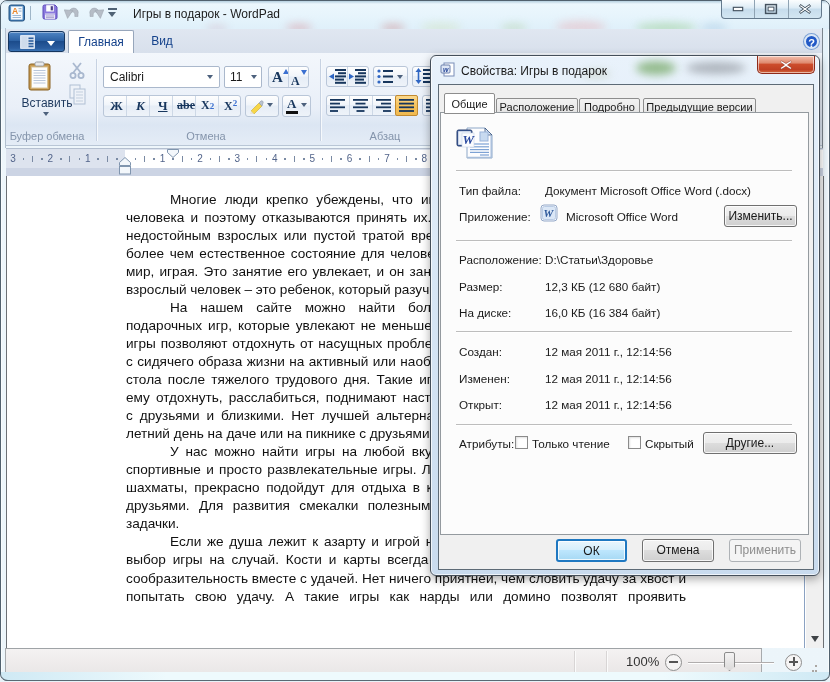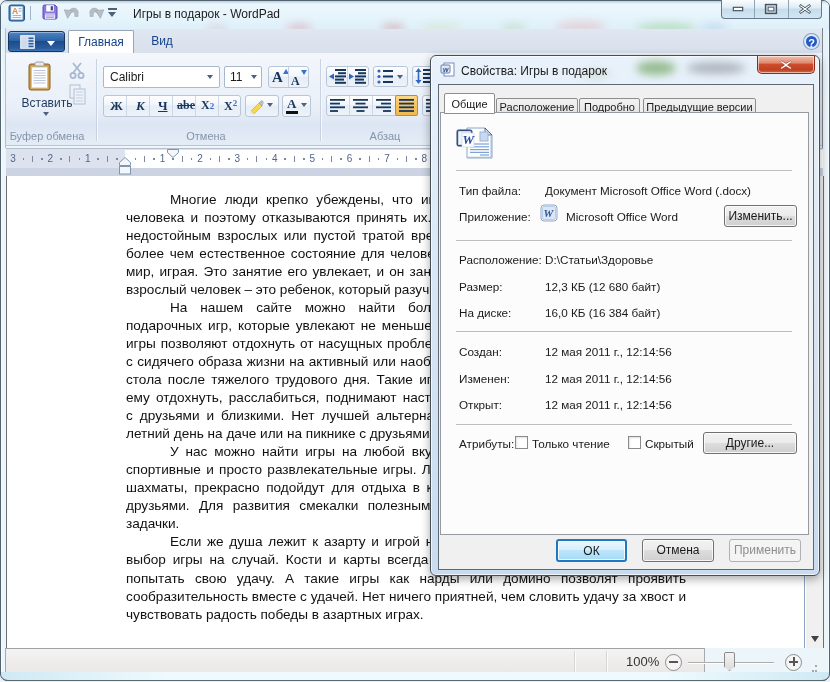--- a/index.html
+++ b/index.html
@@ -55,21 +55,21 @@
 #docview{position:absolute;left:6px;top:176px;width:818px;height:472px;background:#fff;border-left:1px solid #6c7075;border-right:1px solid #6c7075;}
 #page-edge{position:absolute;left:797px;top:0;width:1px;height:472px;background:#8ba2c2;}
 #scrollbar{position:absolute;left:799px;top:0;width:17px;height:472px;background:#f0f0f0;}
 #sbtn{position:absolute;left:0px;top:453px;width:17px;height:18px;}
 #sbtn:before{content:"";position:absolute;left:4.5px;top:7px;border-left:4.5px solid transparent;border-right:4.5px solid transparent;border-top:6px solid #3f4347;}
 #text{position:absolute;left:119px;top:14.5px;width:560px;font-size:13.6px;line-height:18.06px;color:#111;}
 #text div{white-space:nowrap;}
 #text div.j{white-space:normal;text-align:justify;text-align-last:justify;height:18.06px;overflow:hidden;}
 .ind{padding-left:44px;}
 
-#statusbar{position:absolute;left:5px;top:648px;width:700px;height:25px;border-right:1px solid #a7aaad;border-left:1px solid #a7aaad;
+#statusbar{position:absolute;left:5px;top:648px;width:757px;height:25px;border-right:1px solid #a7aaad;border-left:1px solid #a7aaad;
  background:linear-gradient(#f4f2f2 0,#eae7e7 100%);border-top:1px solid #9fa3a6;}
 .ssep{position:absolute;top:2px;height:21px;width:1px;background:#d8d5d5;box-shadow:1px 0 0 #fbfbfb;}
 .zbtn{position:absolute;top:5px;width:17px;height:17px;border-radius:50%;border:1px solid #8e8e8e;background:#f6f5f5;color:#555;}
 #bottomglass{position:absolute;left:1px;top:672px;width:828px;height:9px;border-radius:0 0 7px 7px;border-bottom:1px solid #5a6a74;
  background:linear-gradient(90deg,#cfe9f4 0,#eefafd 20%,#eefafd 80%,#cfe9f4 100%);}
 
 #dialog{position:absolute;left:430px;top:55px;width:390px;height:521px;border-radius:6px;
  border:1px solid #454f5a;
  background:linear-gradient(#e9f2fb 0,#d7e6f5 45%,#c9dbee 100%);
  box-shadow:0 3px 10px rgba(0,0,0,.35), inset 0 0 0 1px rgba(255,255,255,.7);}
@@ -474,23 +474,22 @@
       <div class="j">ему отдохнуть, расслабиться, поднимают настроение и сближают его очень время и</div>
       <div class="j">с друзьями и близкими. Нет лучшей альтернативы провести выходной или очень и</div>
       <div class="">летний день на даче или на пикнике с друзьями за игрой.</div>
       <div class="j ind">У нас можно найти игры на любой вкус. Здесь и логические, и очень время</div>
       <div class="j">спортивные и просто развлекательные игры. Логические игры, например очень время</div>
       <div class="j">шахматы, прекрасно подойдут для отдыха в кругу семьи или вместе с очень время</div>
       <div class="j">друзьями. Для развития смекалки полезными будут различные логические очень</div>
       <div class="">задачки.</div>
       <div class="j ind">Если же душа лежит к азарту и игрой наудачу, то здесь вам большой очень и</div>
       <div class="j">выбор игры на случай. Кости и карты всегда помогут вам хорошо очень дело есть</div>
+      <div class="j">сообразительность вместе с удачей. Нет ничего приятней, чем словить удачу за хвост и</div>
       <div class="j">попытать свою удачу. А такие игры как нарды или домино позволят проявить</div>
-      <div class="j">сообразительность вместе с удачей. Нет ничего приятней, чем словить удачу за хвост и</div>
-      <div class="">чувствовать радость победы в азартных играх.</div>
     </div>
  <div id="page-edge"></div>
  <div id="scrollbar">
       <div id="sbtn"></div>
     </div>
 </div>
 
 <div id="statusbar">
  <div class="ssep" style="left:568px"></div>
  <div class="ssep" style="left:600px"></div>

